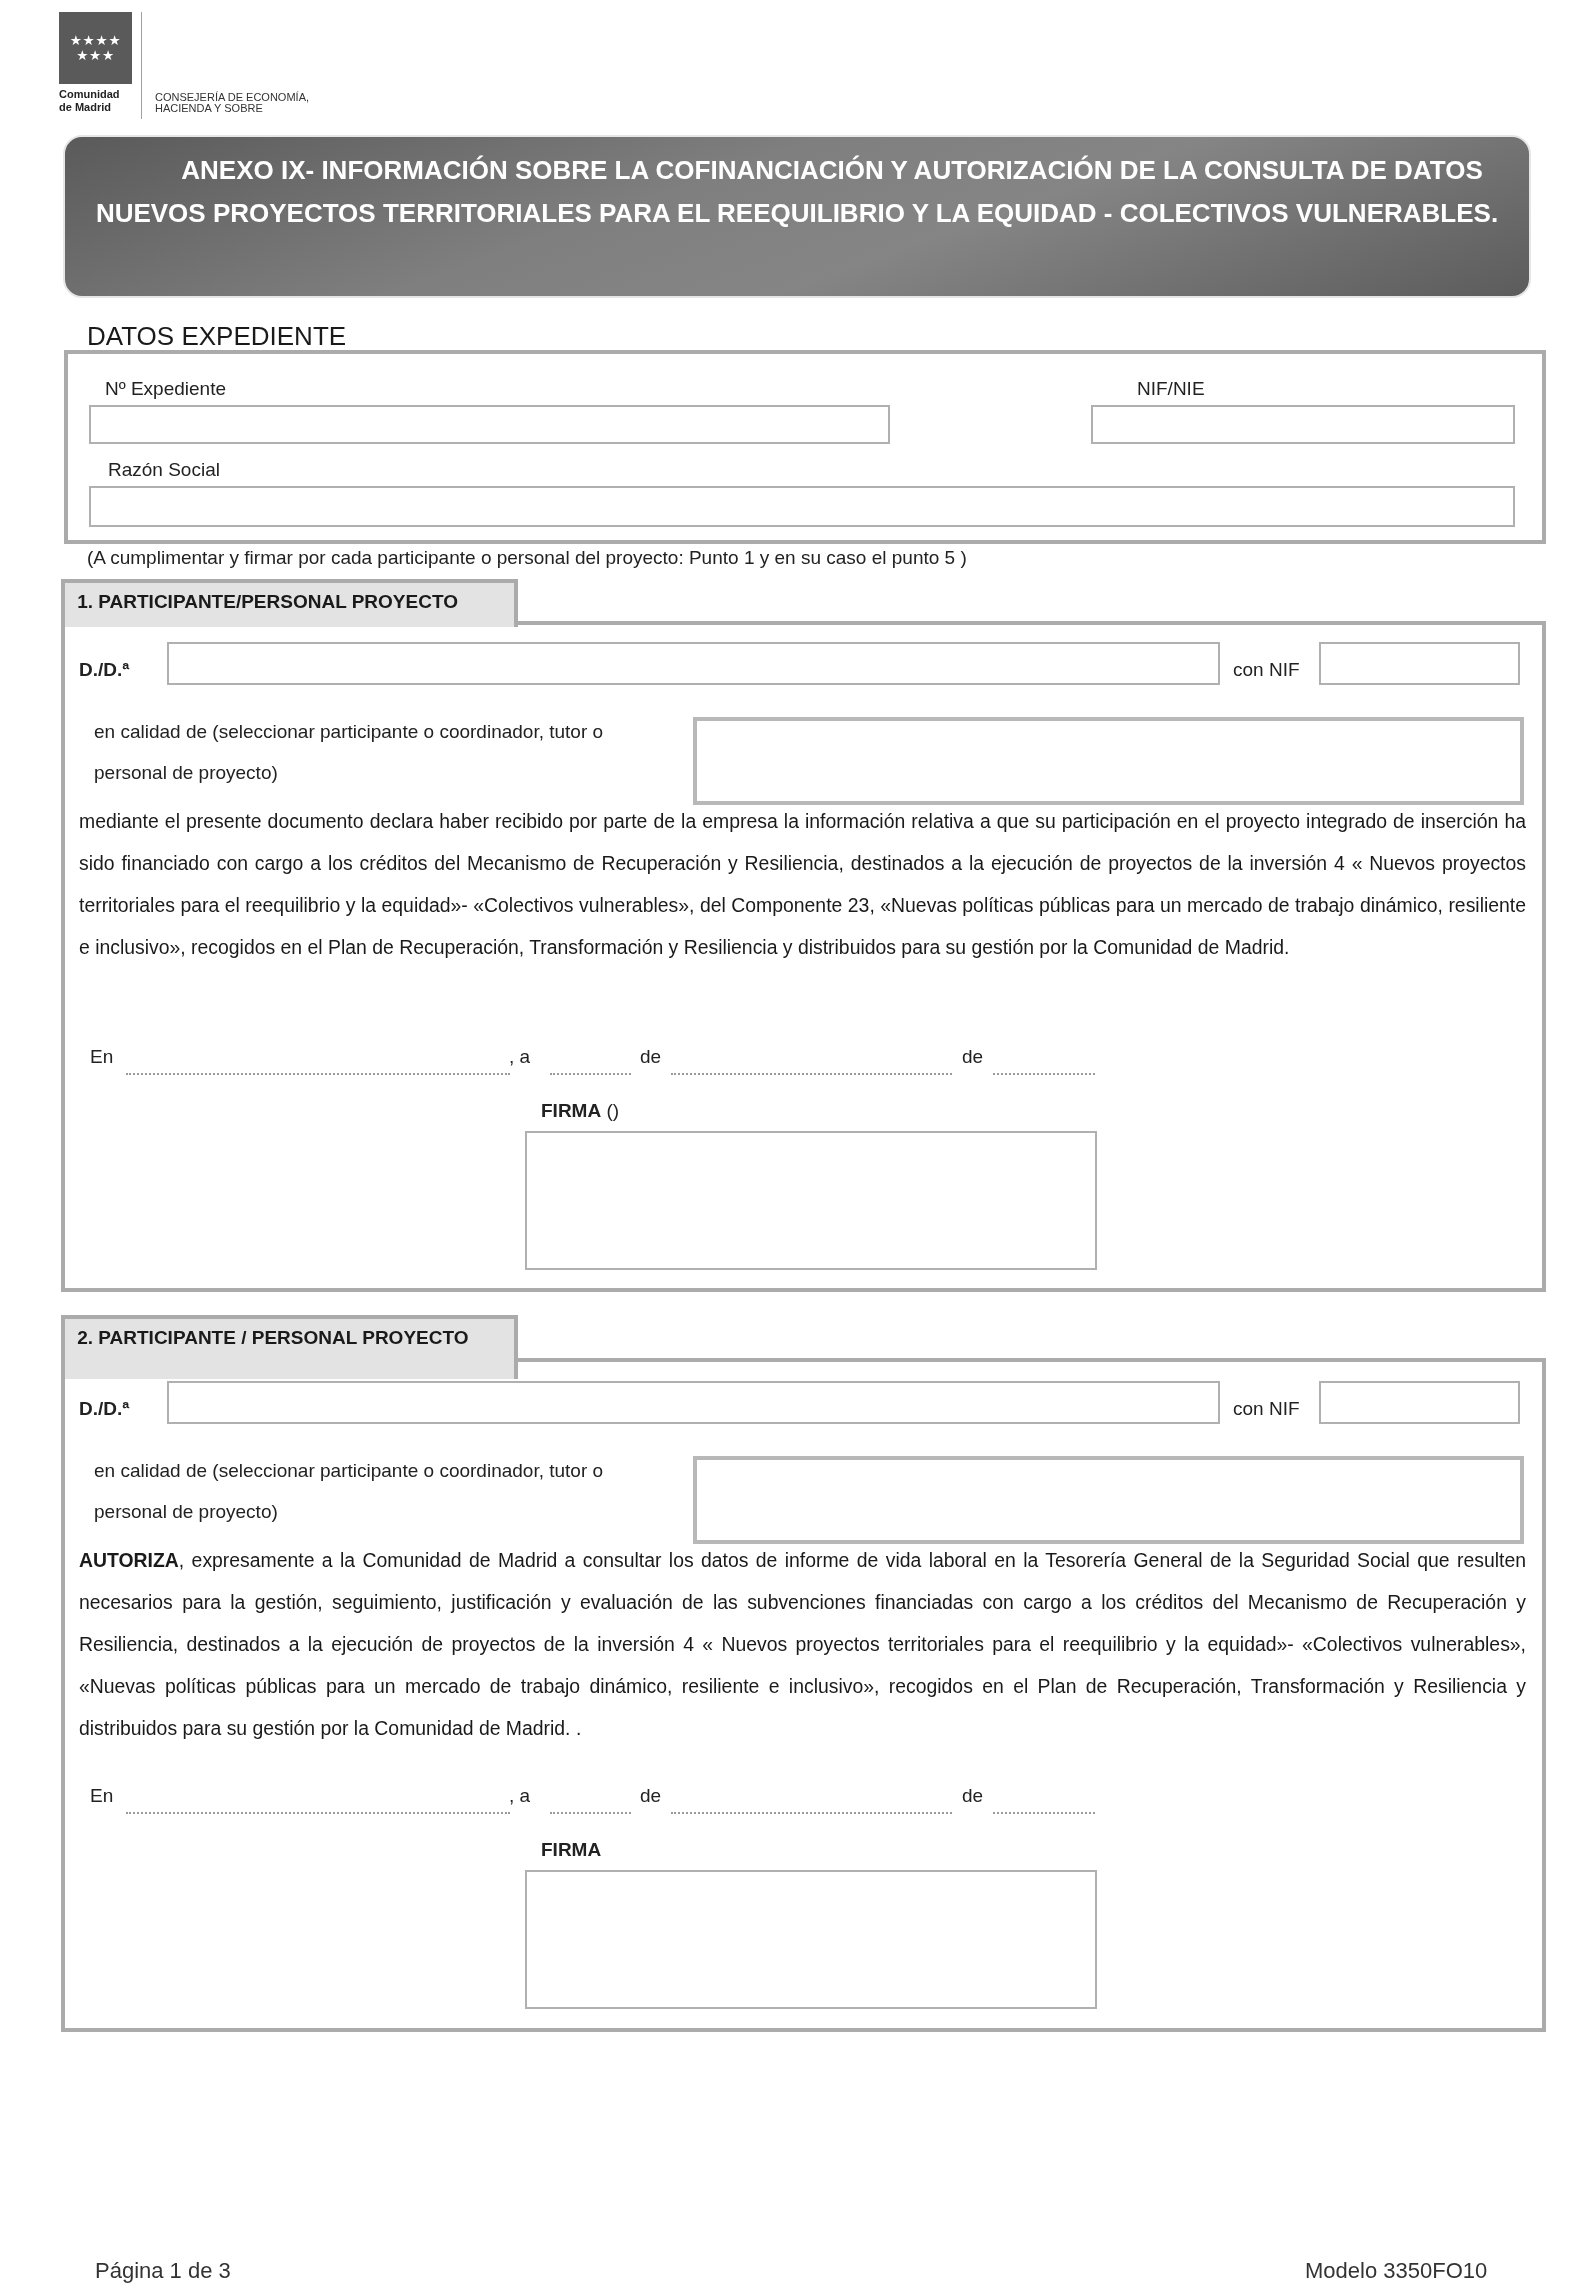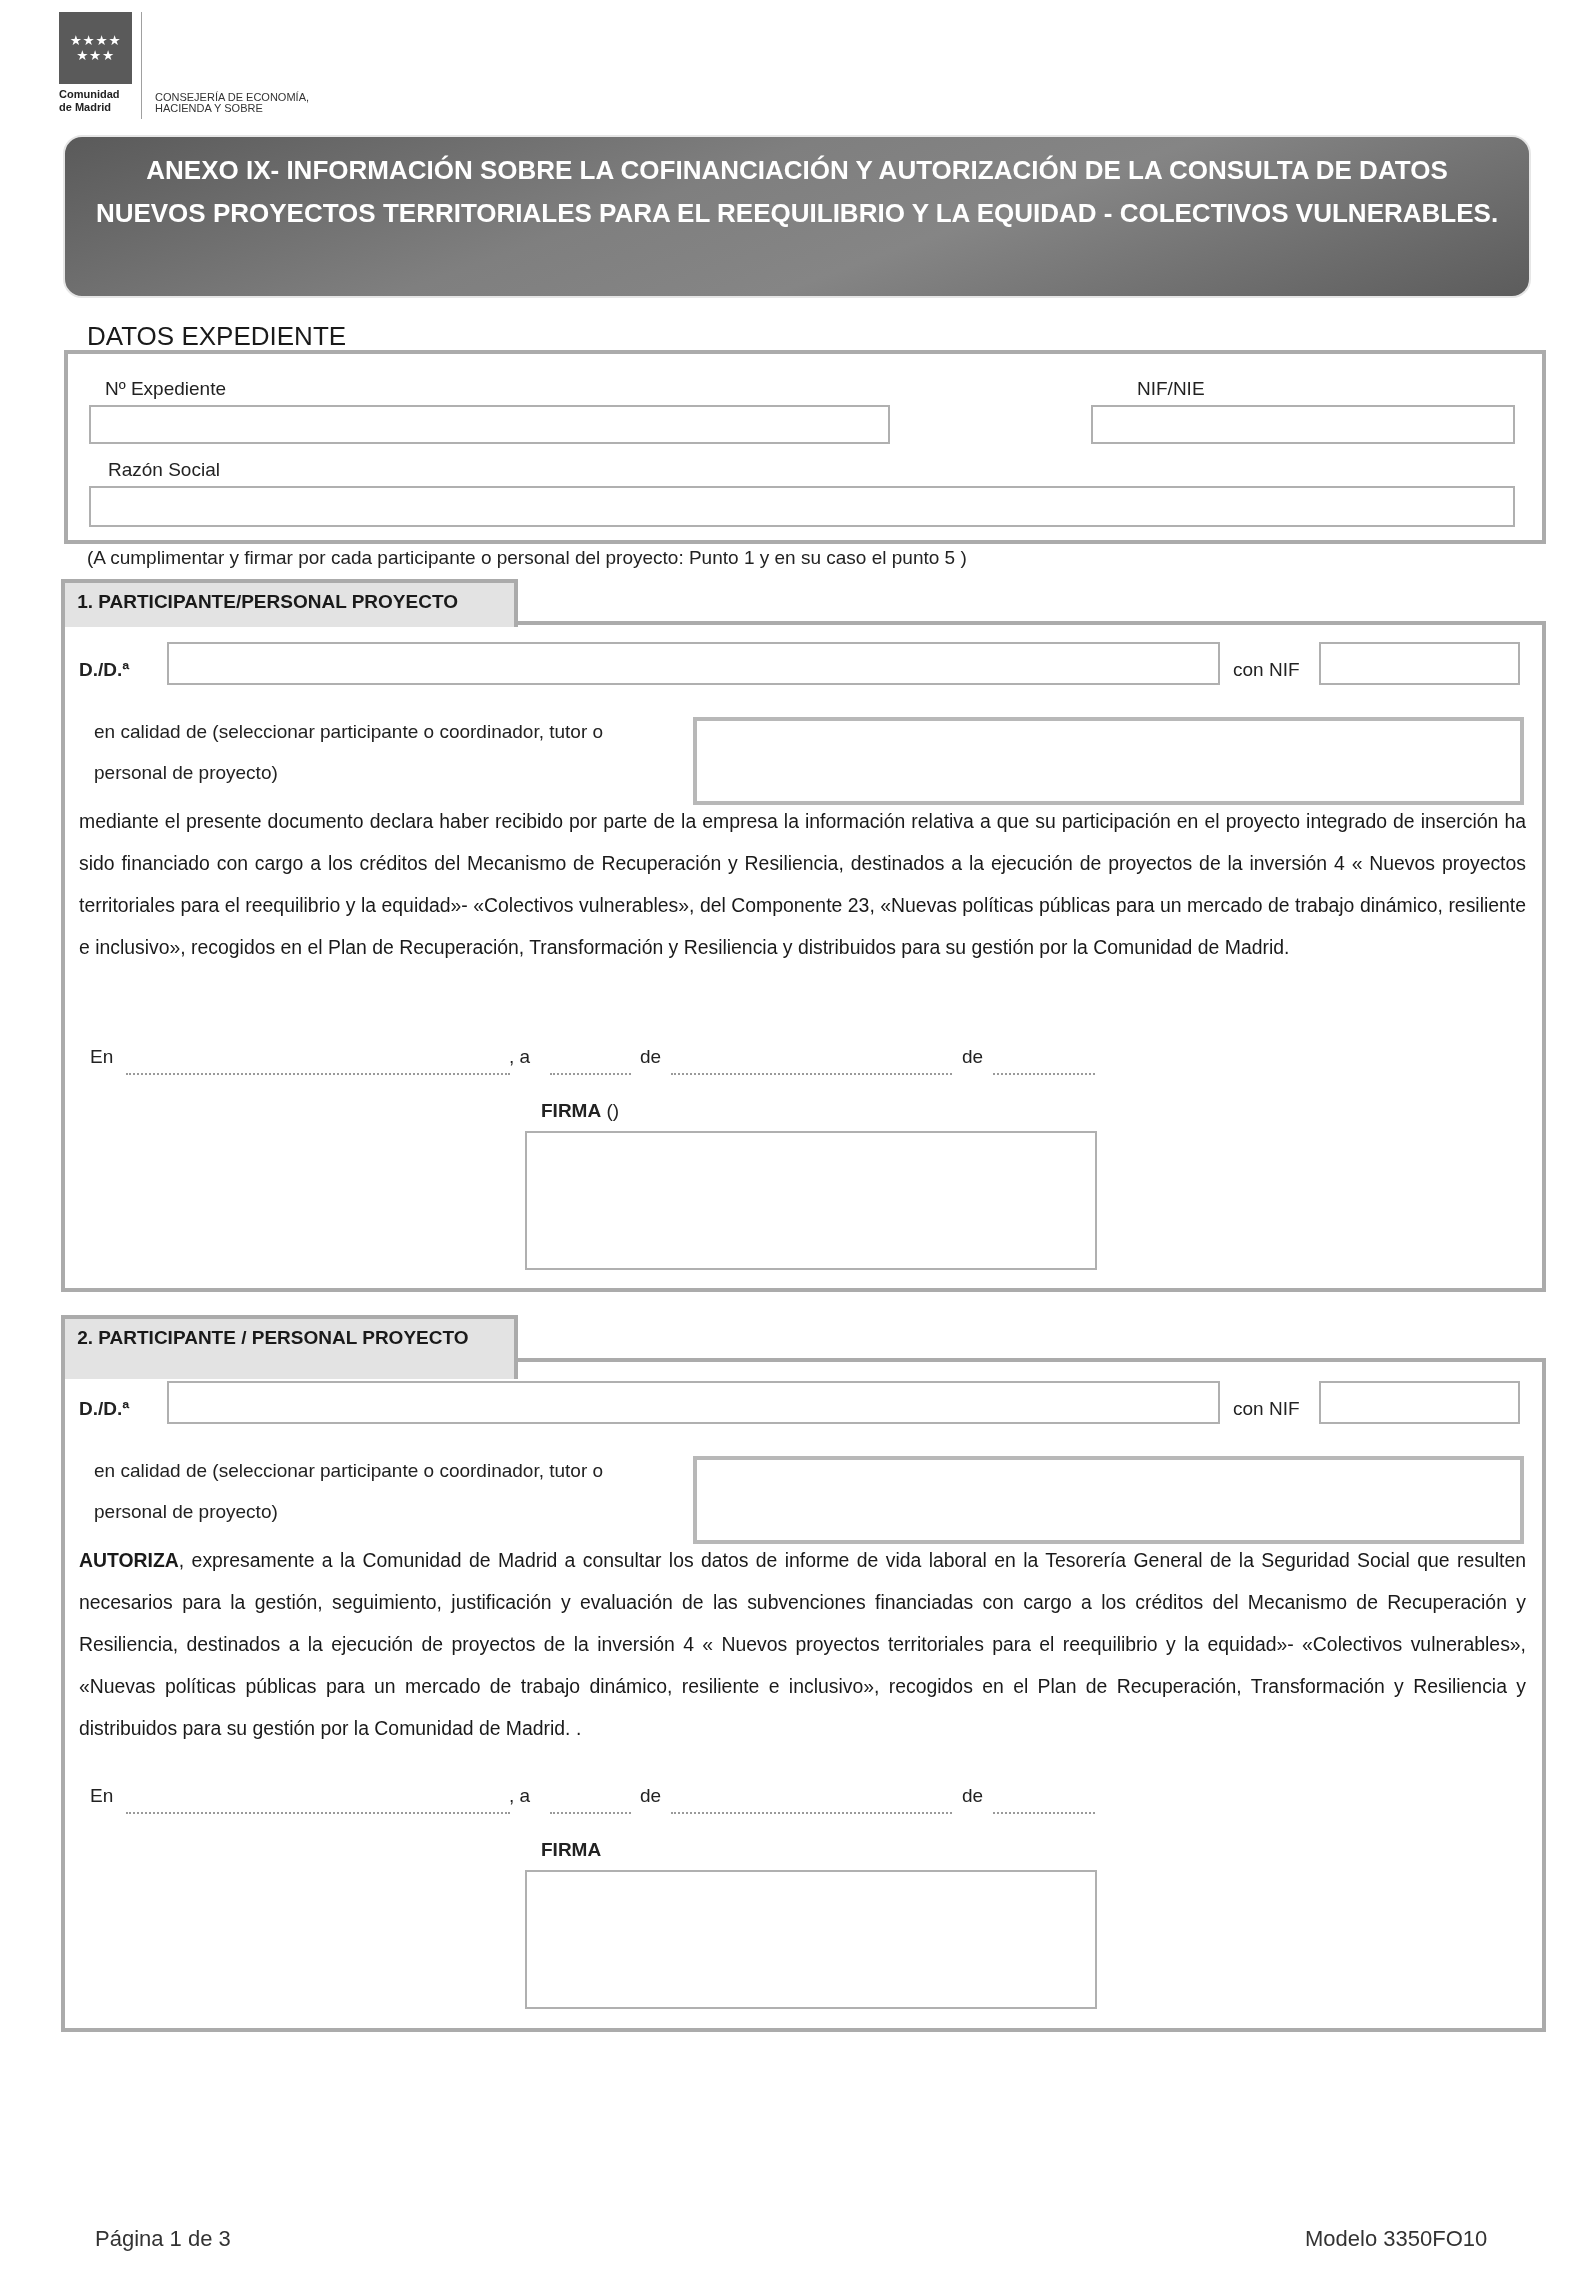--- a/index.html
+++ b/index.html
@@ -24,40 +24,40 @@
   .section-label { font-weight: normal; font-size: 26px; color: #1a1a1a; }
   .frame { border: 4.1px solid #ababab; box-sizing: border-box; background: #fff; }
   .field { border: 2.7px solid #b0b0b0; box-sizing: border-box; background: #fff; }
   .label { font-size: 19px; color: #222; }
   .para { font-size: 19.4px; line-height: 42px; text-align: justify; color: #1a1a1a; }
 
   .tab { background: #e3e3e3; border: 4.1px solid #ababab; border-bottom: none; box-sizing: border-box;
          font-weight: bold; font-size: 19px; padding-left: 12.2px; line-height: 38px; }
 
   .dots { border-bottom: 2px dotted #9a9a9a; height: 0; }
-  .footer { font-size: 22px; color: #333; }
+  .footer { font-size: 22px; color: #333; margin-top: 32px; }
 </style>
 </head>
 <body>
 
 <div class="abs logo-square"></div>
 <div class="abs logo-stars" style="white-space:pre-line;">★★★★
 ★★★</div>
 <div class="abs logo-divider"></div>
 <div class="abs logo-name">
   <div>Comunidad</div>
   <div>de Madrid</div>
 </div>
 <div class="abs logo-dept">
   <div>CONSEJERÍA DE ECONOMÍA,</div>
   <div>HACIENDA Y SOBRE</div>
 </div>
 
 <div class="abs banner">
-  <div class="banner-line" style="top:17.7px;">ANEXO IX- INFORMACIÓN SOBRE LA COFINANCIACIÓN Y AUTORIZACIÓN DE LA CONSULTA DE DATOS</div>
+  <div class="banner-line" style="top:17.7px;margin-left:35px;">ANEXO IX- INFORMACIÓN SOBRE LA COFINANCIACIÓN Y AUTORIZACIÓN DE LA CONSULTA DE DATOS</div>
   <div class="banner-line" style="top:61px;">NUEVOS PROYECTOS TERRITORIALES PARA EL REEQUILIBRIO Y LA EQUIDAD - COLECTIVOS VULNERABLES.</div>
 </div>
 
 <div class="abs section-label" style="left:87px; top:321px;">DATOS EXPEDIENTE</div>
 <div class="abs frame" style="left:64px; top:350px; width:1482px; height:194px;"></div>
 <div class="abs label" style="left:105px; top:378px;">Nº Expediente</div>
 <div class="abs field" style="left:89px; top:405px; width:801px; height:39px;"><span></span></div>
 <div class="abs label" style="left:1106px; top:378px;margin-left:31px;">NIF/NIE</div>
 <div class="abs field" style="left:1091px; top:405px; width:424px; height:39px;"><span></span></div>
 <div class="abs label" style="left:108px; top:459px;">Razón Social</div>

